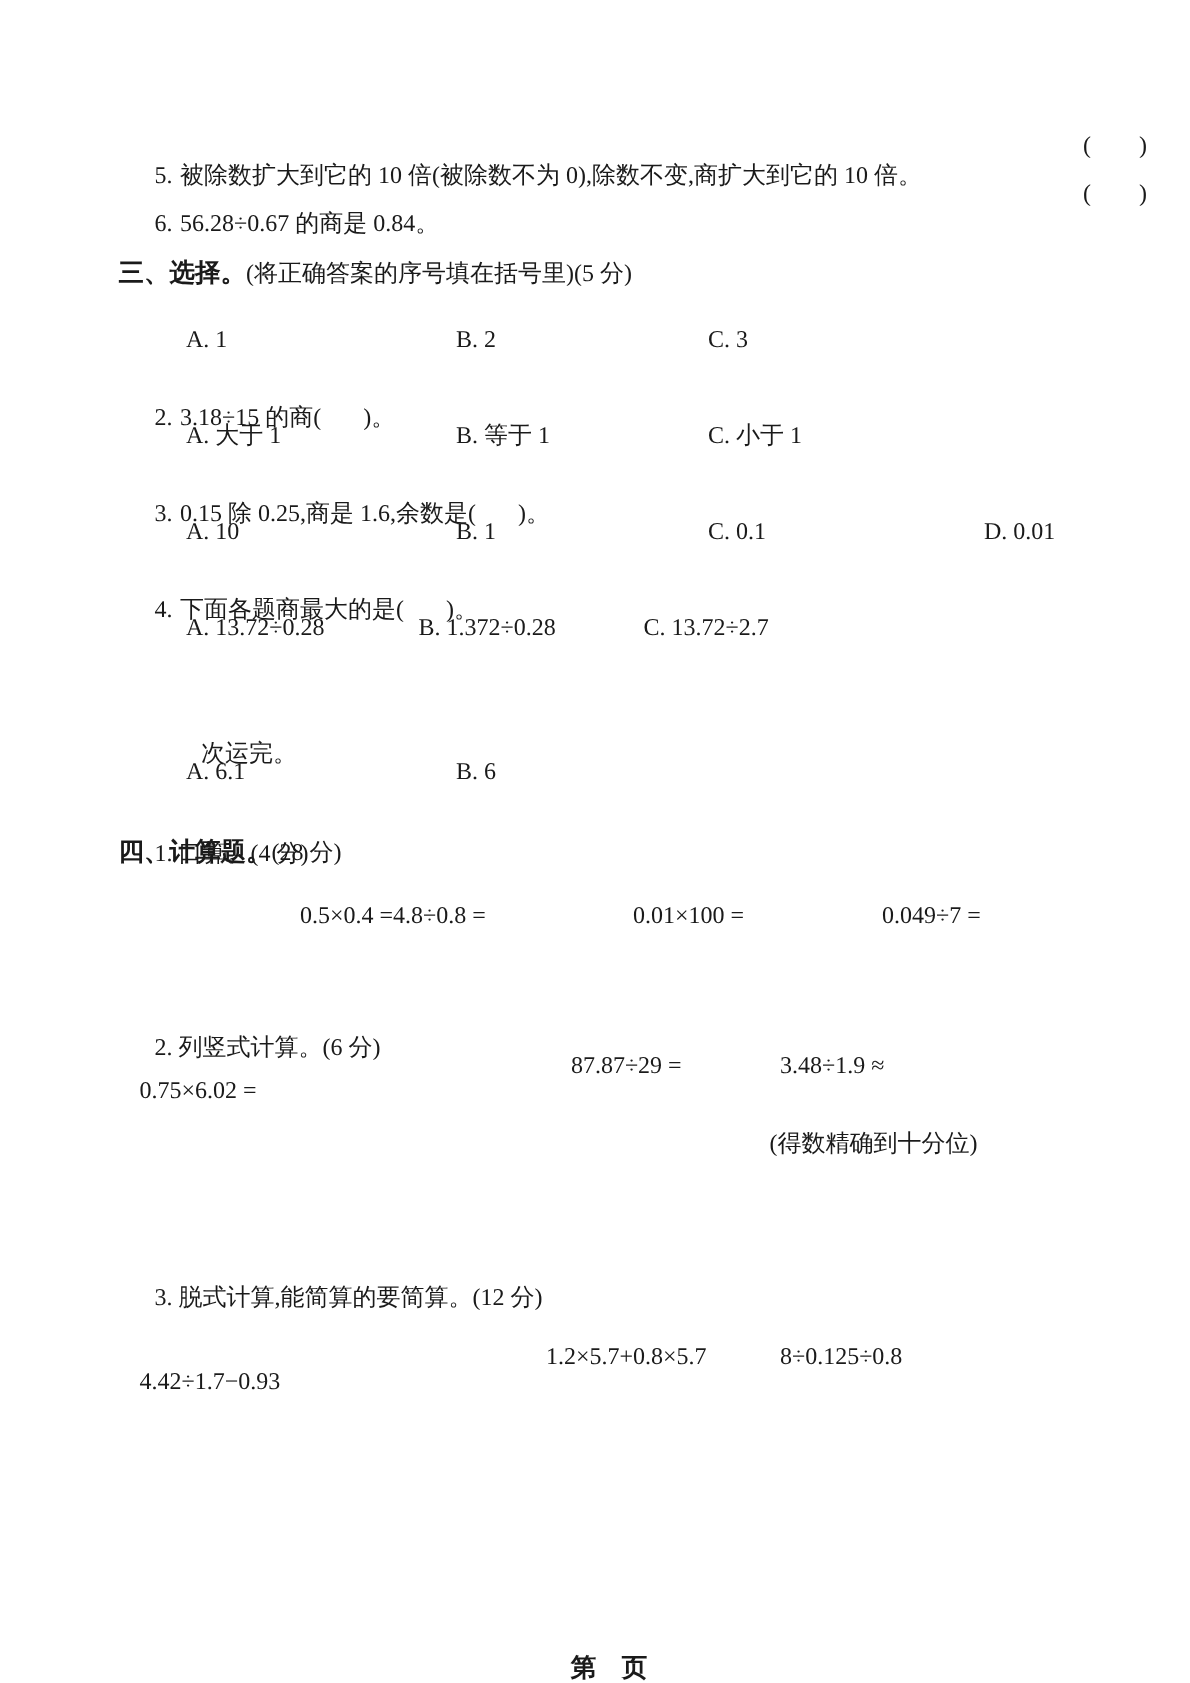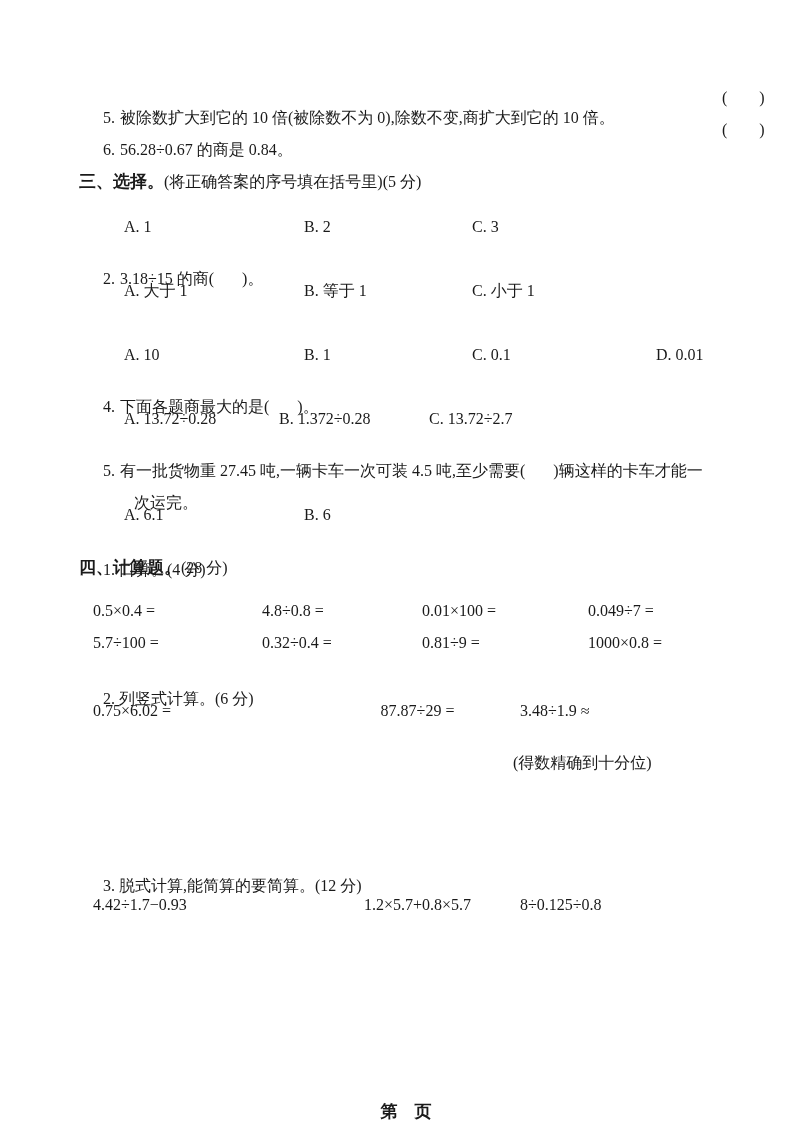--- a/index.html
+++ b/index.html
@@ -25,22 +25,22 @@
   .sec     { left: 63px; }
   .sec .head { font-weight: bold; font-family: "Liberation Sans", "DejaVu Sans", sans-serif; font-size: 17px; }
   .sec .sub  { font-weight: normal; }
   .qnum    { margin-right: 5px; }
   .jblank  { position: absolute; left: 635px; top: 0; white-space: pre; }
   .opts    { left: 107px; display: flex; margin-left: 17px; }
   .opt     { white-space: pre; }
   .w1 { width: 180px; } .w2 { width: 168px; } .w3 { width: 184px; }
   .w1b { width: 155px; } .w2b { width: 150px; }
   .exprs   { left: 93px; display: flex; }
-  .oc1 { width: 169px; } .oc2 { width: 160px; } .oc3 { width: 166px; }
-  .vc1 { width: 222px; } .vc2 { width: 205px; text-align: center; }
+  .oc1 { width: 169px; text-align: right; } .oc2 { width: 160px; } .oc3 { width: 166px; }
+  .vc1 { width: 222px; margin-top: 17px; } .vc2 { width: 205px; text-align: center; }
   .note    { left: 497px; }
   .footer  {
     position: absolute;
     top: 1080px; left: 0; right: 0;
     text-align: center;
     font-weight: bold;
     font-family: "Liberation Sans", "DejaVu Sans", sans-serif;
     white-space: pre;
     font-size: 17px;
   }
@@ -71,39 +71,39 @@
 
   <div class="line q" style="top:249px">
     <span class="qnum">2.</span><span>3.18÷15 的商(       )。</span>
   </div>
   <div class="line opts" style="top:281px">
     <span class="opt w1">A. 大于 1</span>
     <span class="opt w2">B. 等于 1</span>
     <span class="opt w3">C. 小于 1</span>
   </div>
 
+  <div class="line q" style="top:313px">
+    <span class="qnum">3.</span><span>0.15 除 0.25,商是 1.6,余数是(       )。</span>
+  </div>
   <div class="line opts" style="top:345px">
     <span class="opt w1">A. 10</span>
     <span class="opt w2">B. 1</span>
     <span class="opt w3">C. 0.1</span>
     <span class="opt">D. 0.01</span>
   </div>
 
   <div class="line q" style="top:377px">
     <span class="qnum">4.</span><span>下面各题商最大的是(       )。</span>
   </div>
   <div class="line opts" style="top:409px">
     <span class="opt w1b">A. 13.72÷0.28</span>
     <span class="opt w2b">B. 1.372÷0.28</span>
     <span class="opt">C. 13.72÷2.7</span>
   </div>
 
-  <div class="line q" style="top:441px">
-    <span class="qnum">5.</span><span>有一批货物重 27.45 吨,一辆卡车一次可装 4.5 吨,至少需要(       )辆这样的卡车才能一</span>
-  </div>
   <div class="line cont" style="top:473px">
     <span>次运完。</span>
   </div>
   <div class="line opts" style="top:505px">
     <span class="opt w1">A. 6.1</span>
     <span class="opt w2">B. 6</span>
   </div>
 
   <div class="line sec" style="top:538px">
     <span class="head">四、计算题。</span><span class="sub">(28 分)</span>
@@ -111,40 +111,34 @@
 
   <div class="line q" style="top:540px">
     <span>1. 口算。(4 分)</span>
   </div>
   <div class="line exprs" style="top:601px">
     <span class="opt oc1">0.5×0.4 =</span>
     <span class="opt oc2">4.8÷0.8 =</span>
     <span class="opt oc3">0.01×100 =</span>
     <span class="opt">0.049÷7 =</span>
   </div>
-  <div class="line exprs" style="top:633px">
-    <span class="opt oc1">5.7÷100 =</span>
-    <span class="opt oc2">0.32÷0.4 =</span>
-    <span class="opt oc3">0.81÷9 =</span>
-    <span class="opt">1000×0.8 =</span>
-  </div>
 
   <div class="line q" style="top:669px">
     <span>2. 列竖式计算。(6 分)</span>
   </div>
   <div class="line exprs" style="top:701px">
     <span class="opt vc1">0.75×6.02 =</span>
     <span class="opt vc2">87.87÷29 =</span>
     <span class="opt">3.48÷1.9 ≈</span>
   </div>
   <div class="line note" style="top:733px">
     <span>(得数精确到十分位)</span>
   </div>
 
-  <div class="line q" style="top:856px">
+  <div class="line q" style="top:836px">
     <span>3. 脱式计算,能简算的要简算。(12 分)</span>
   </div>
   <div class="line exprs" style="top:895px">
     <span class="opt vc1">4.42÷1.7−0.93</span>
     <span class="opt vc2">1.2×5.7+0.8×5.7</span>
     <span class="opt">8÷0.125÷0.8</span>
   </div>
 
   <div class="footer">
     <span>第　页</span>

